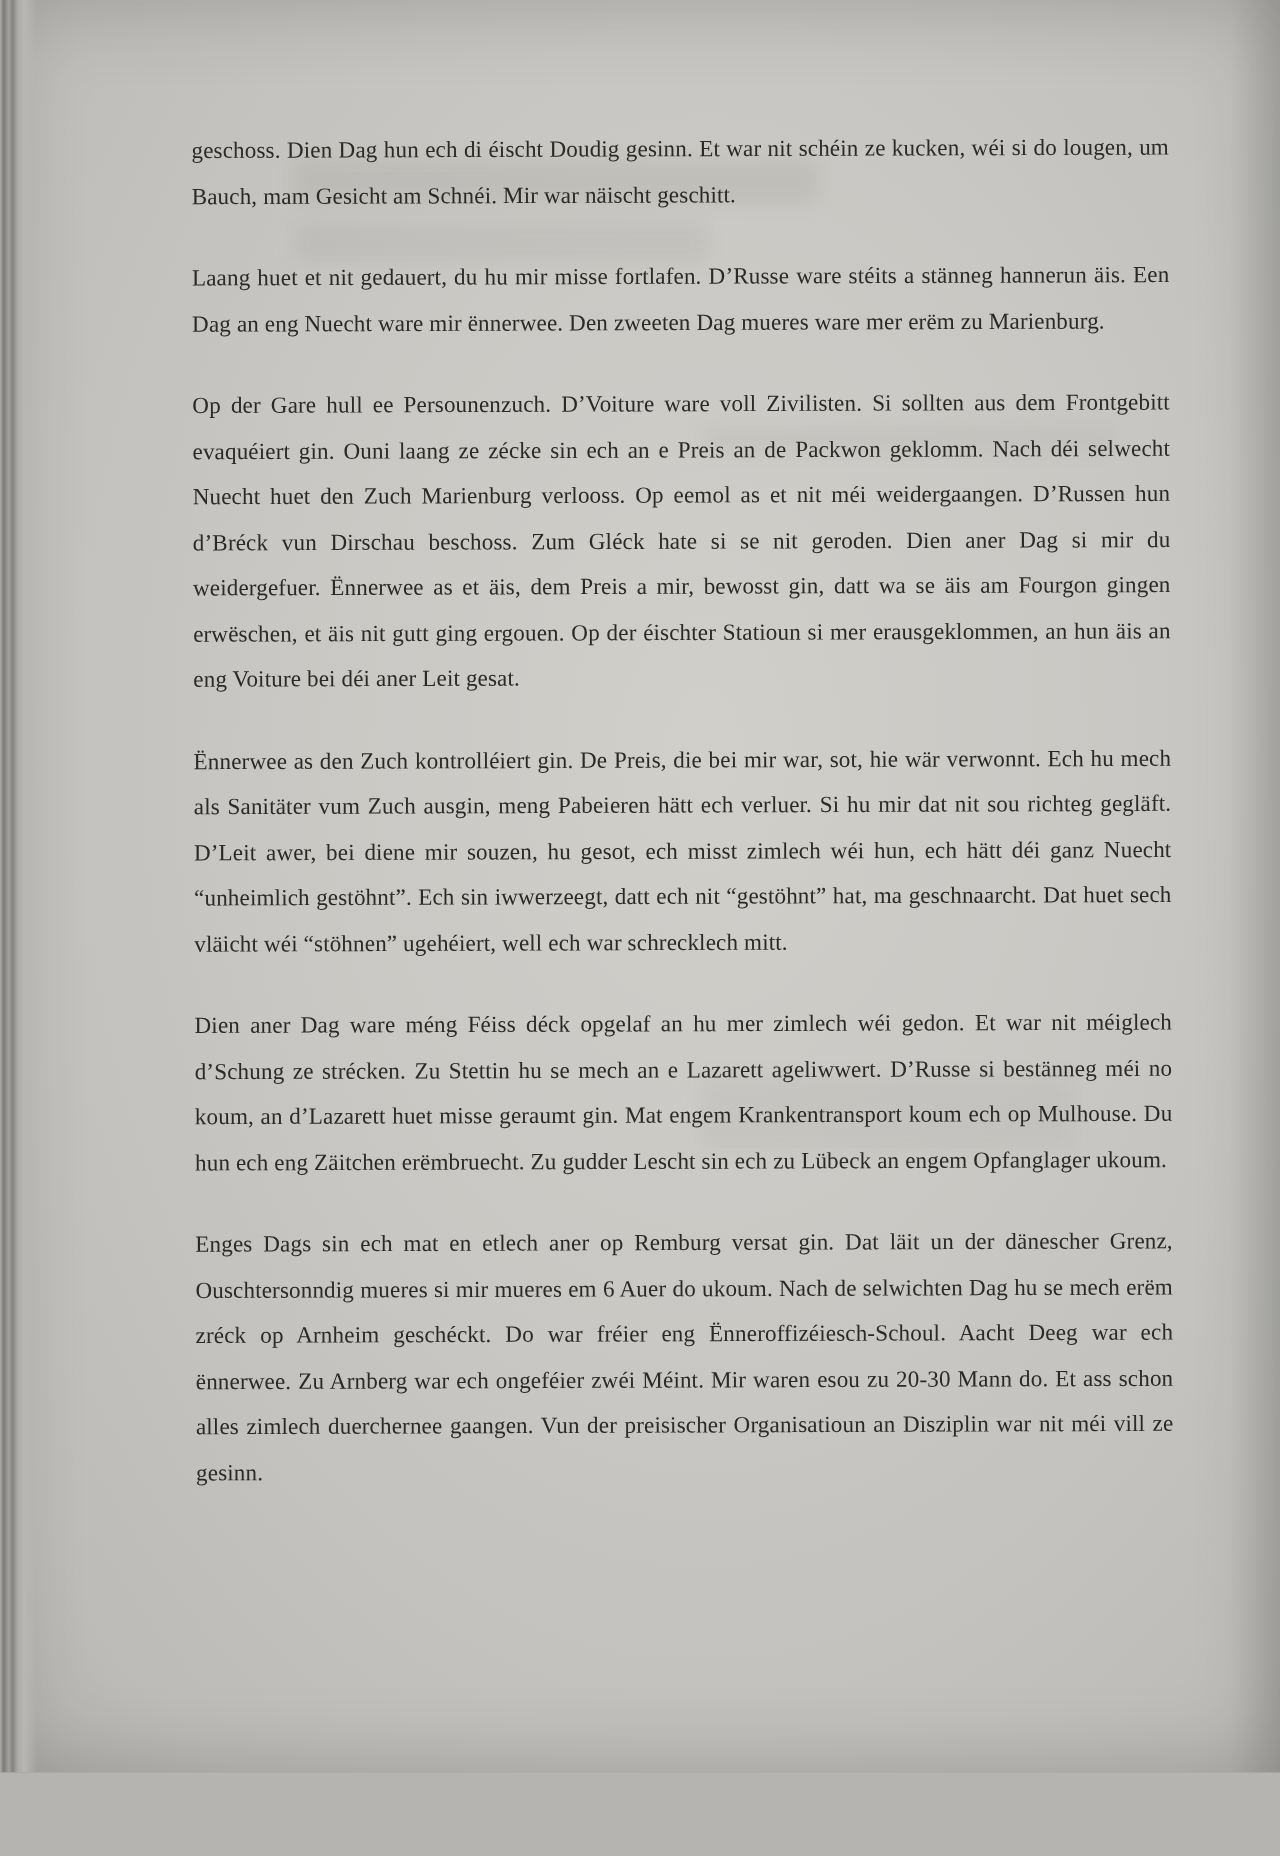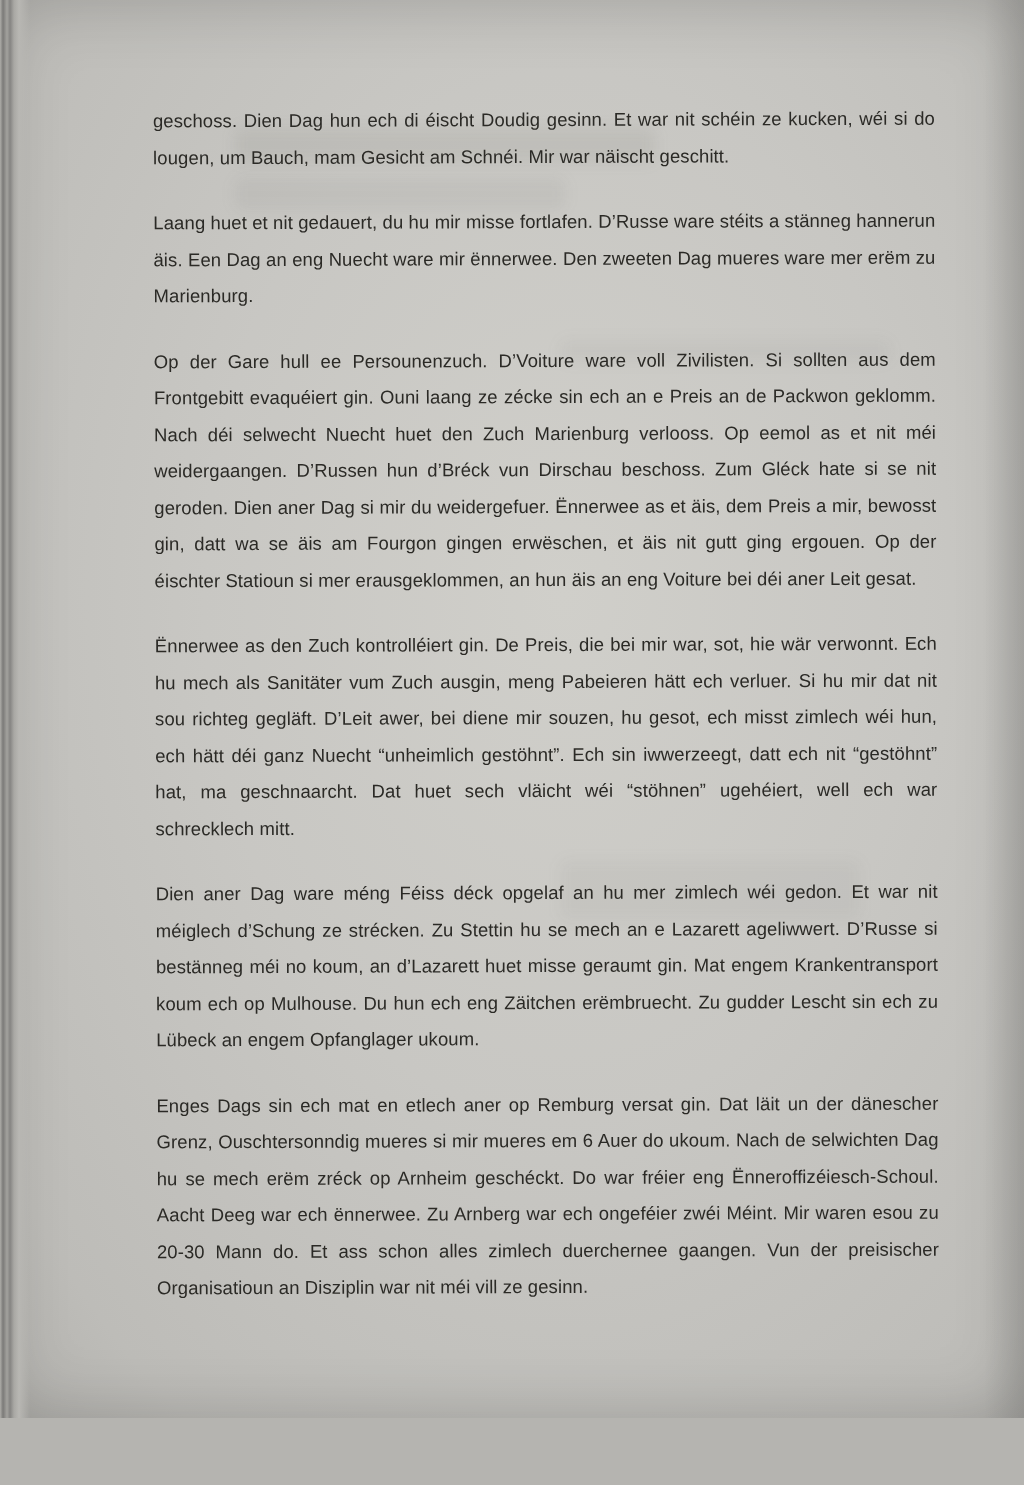--- a/index.html
+++ b/index.html
@@ -7,21 +7,21 @@
     padding: 0;
     background: #b5b4b0;
   }
   .scan {
     position: relative;
     width: 1024px;
     height: 1418px;
     overflow: hidden;
     background: radial-gradient(ellipse at 55% 42%, #d0cfca 0%, #c8c7c3 45%, #bdbcb8 85%, #b3b2ae 100%);
     box-shadow: inset 0 0 70px rgba(0,0,0,0.20);
-    font-family: Liberation Sans, sans-serif;
+    font-family: Liberation Serif, serif;
   }
   
   .binding {
     position: absolute;
     left: 0; top: 0; bottom: 0;
     width: 30px;
     background: linear-gradient(90deg,
       #aeada9 0px,
       #7b7a78 3px,
       #a3a29e 7px,

